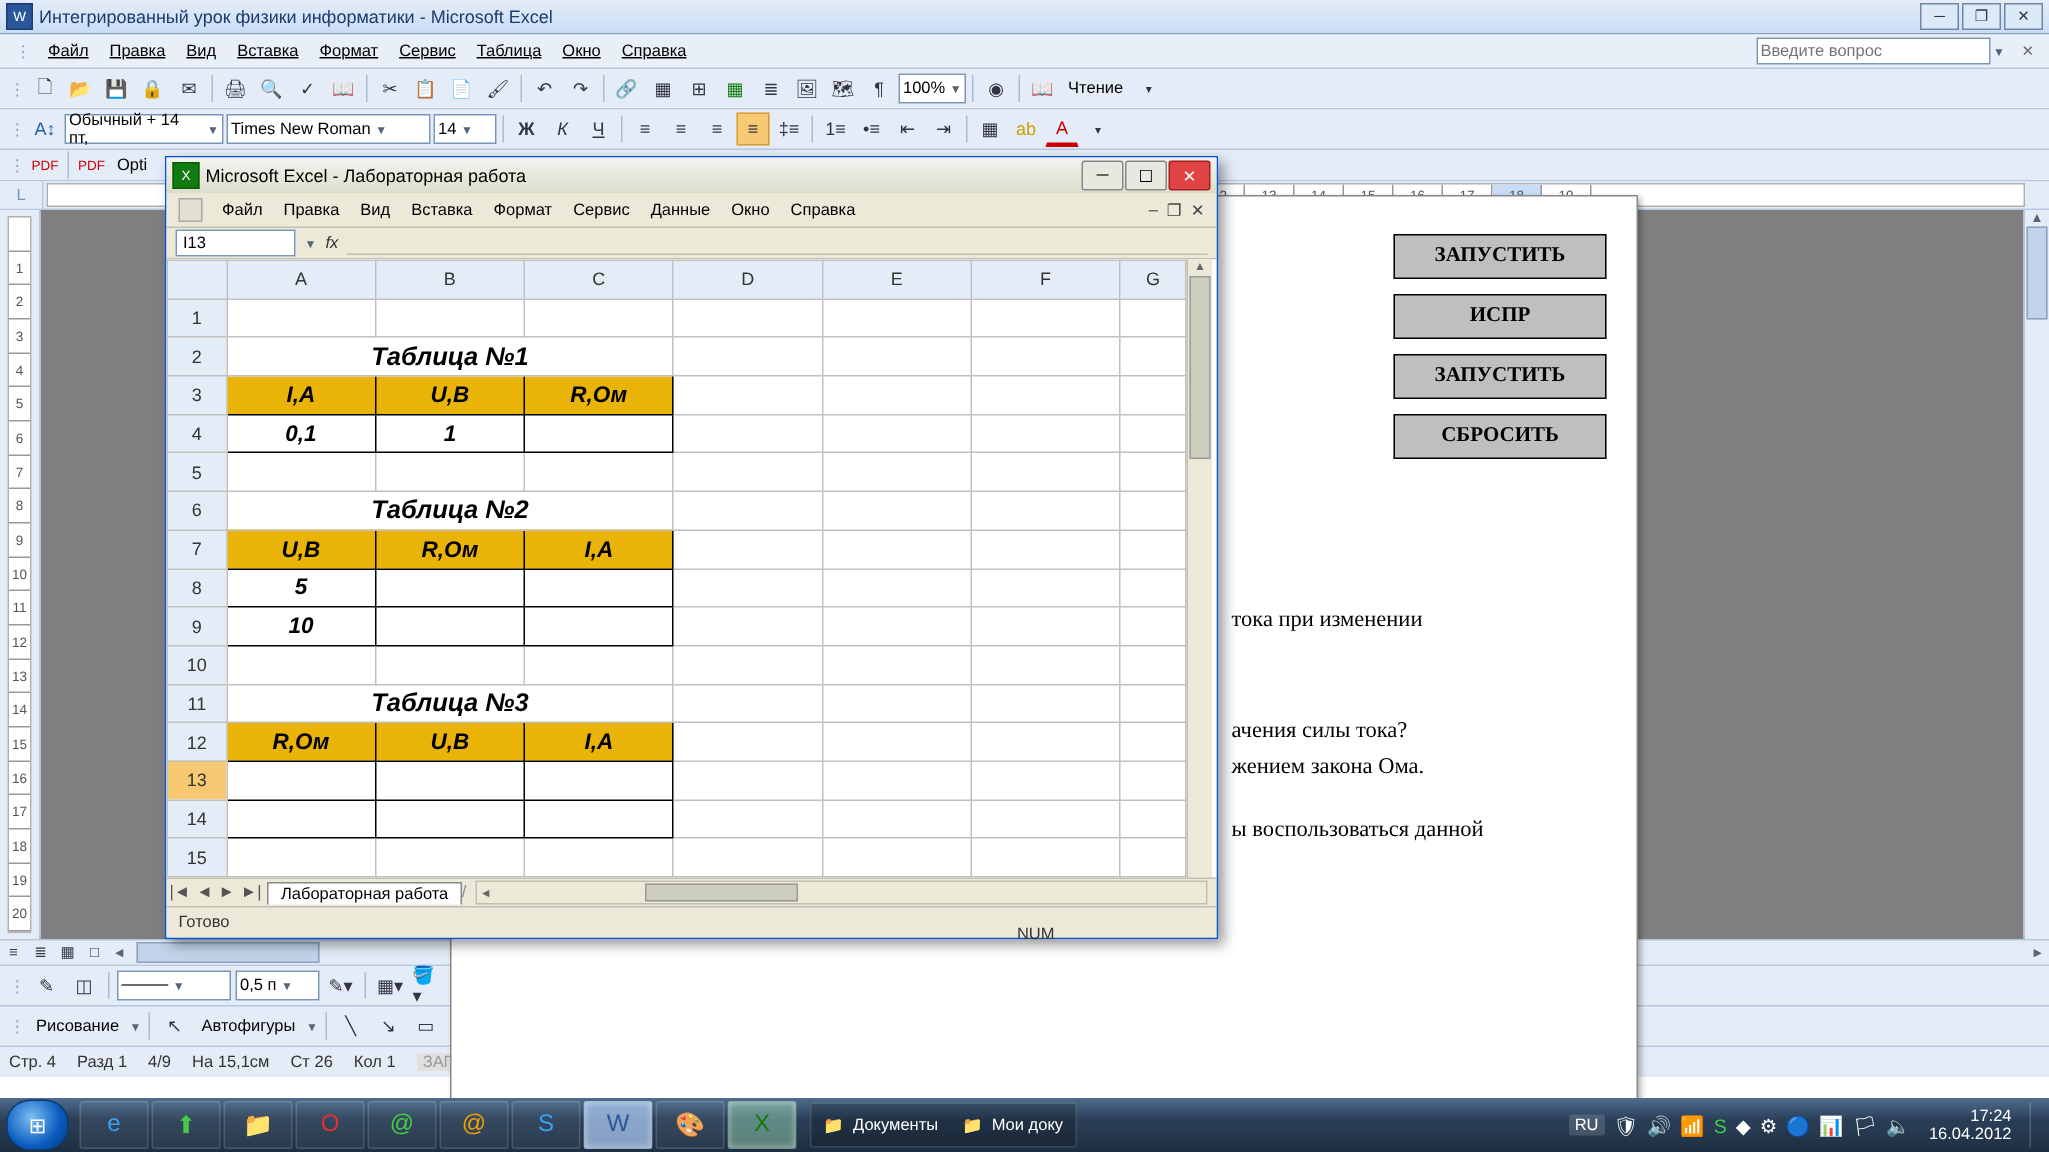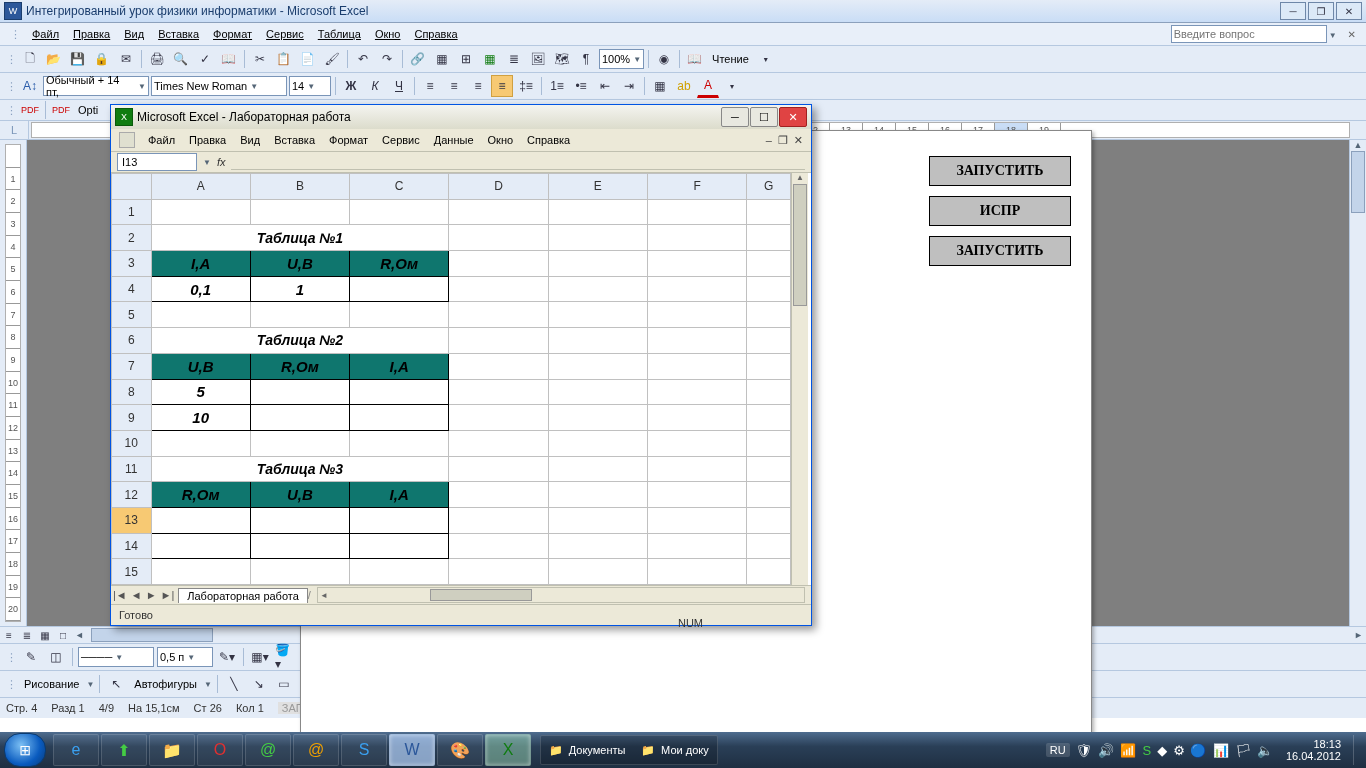--- a/index.html
+++ b/index.html
@@ -58,22 +58,22 @@
 .namebox-row{height:20px;background:#ece9d8;display:flex;align-items:center;padding:0 6px;gap:6px;border-bottom:1px solid #c0c0b0;}
 .namebox{width:70px;height:16px;border:1px solid #7a95b8;background:#fff;font-size:11px;padding:0 4px;}
 .fx{font-style:italic;font-size:11px;color:#333;}
 .sheet-wrap{flex:1;background:#fff;display:flex;overflow:hidden;}
 .sheet{border-collapse:collapse;font-family:Arial,sans-serif;font-size:14px;width:680px;}
 .sheet th,.sheet td{border:1px solid #c0c0c0;height:24px;text-align:center;padding:0;}
 .sheet .colh{background:#e4ecf7;font-weight:normal;width:92px;font-size:12px;color:#333;}
 .sheet .rowh{background:#e4ecf7;font-weight:normal;width:36px;font-size:12px;color:#333;}
 .sheet .rowh.sel{background:#f7c973;}
 .sheet .corner{background:#e4ecf7;width:36px;}
-.sheet .tabtitle{font-weight:bold;font-style:italic;font-size:14px;}
-.sheet .hdr{background:#0f766e;font-weight:bold;font-style:italic;font-size:15px;border:1.5px solid #000;}
+.sheet .tabtitle{font-weight:bold;font-style:italic;font-size:17px;}
+.sheet .hdr{background:#eab308;font-weight:bold;font-style:italic;font-size:15px;border:1.5px solid #000;}
 .sheet .bcell{border:1.5px solid #000;font-weight:bold;font-style:italic;font-size:15px;}
 .evscroll{width:16px;background:#ece9d8;border-left:1px solid #c0c0b0;}
 .evscroll .thumb{background:#cfcfc0;border:1px solid #999;width:12px;height:120px;margin:2px auto;}
 .etabs{height:18px;background:#ece9d8;display:flex;align-items:center;border-top:1px solid #c0c0b0;font-size:11px;}
 .etabs .nav{padding:0 2px;color:#555;}
 .etabs .tab{background:#fff;border:1px solid #888;border-bottom:none;padding:1px 8px;margin-left:2px;}
 .etabs .hsc{flex:1;margin:0 6px;height:14px;background:#ece9d8;border:1px solid #c0c0b0;display:flex;align-items:center;}
 .etabs .hsc .thumb{width:100px;height:10px;background:#cfcfc0;border:1px solid #999;margin-left:100px;}
 .estat{height:20px;background:#ece9d8;border-top:1px solid #c0c0b0;display:flex;align-items:center;padding:0 8px;font-size:11px;color:#333;}
 .estat .num{margin-left:auto;margin-right:100px;margin-top:16px;}
@@ -241,20 +241,29 @@
         <div class="vt">18</div>
         <div class="vt">19</div>
         <div class="vt">20</div>
     </div>
   </div>
   <div class="page">
     <div class="doc-buttons">
       <div class="db">ЗАПУСТИТЬ</div>
       <div class="db">ИСПР</div>
       <div class="db">ЗАПУСТИТЬ</div>
+      <div class="db">СБРОСИТЬ</div>
+    </div>
+    <div class="doc-text">
+      <div>тока   при    изменении</div>
+      <div style="height:50px;"></div>
+      <div>ачения силы тока?</div>
+      <div>жением закона Ома.</div>
+      <div style="height:18px;"></div>
+      <div>ы воспользоваться данной</div>
     </div>
     <div class="answer-line">Предполагаемый ответ: сопротивления.</div>
   </div>
   <div class="vscroll">
     <div style="text-align:center;font-size:9px;color:#567;">▲</div>
     <div class="thumb"></div>
   </div>
 </div>
 
 <div class="hscroll">
@@ -584,18 +593,18 @@
     <span class="ico">🔊</span>
     <span class="ico">📶</span>
     <span class="ico" style="color:#4c4;">S</span>
     <span class="ico">◆</span>
     <span class="ico">⚙</span>
     <span class="ico">🔵</span>
     <span class="ico">📊</span>
     <span class="ico">🏳</span>
     <span class="ico">🔈</span>
     <div class="clock">
-      <div>18:13</div>
+      <div>17:24</div>
       <div>16.04.2012</div>
     </div>
     <div style="width:8px;height:30px;border-left:1px solid rgba(255,255,255,0.2);"></div>
   </div>
 </div>
 
 </body></html>

